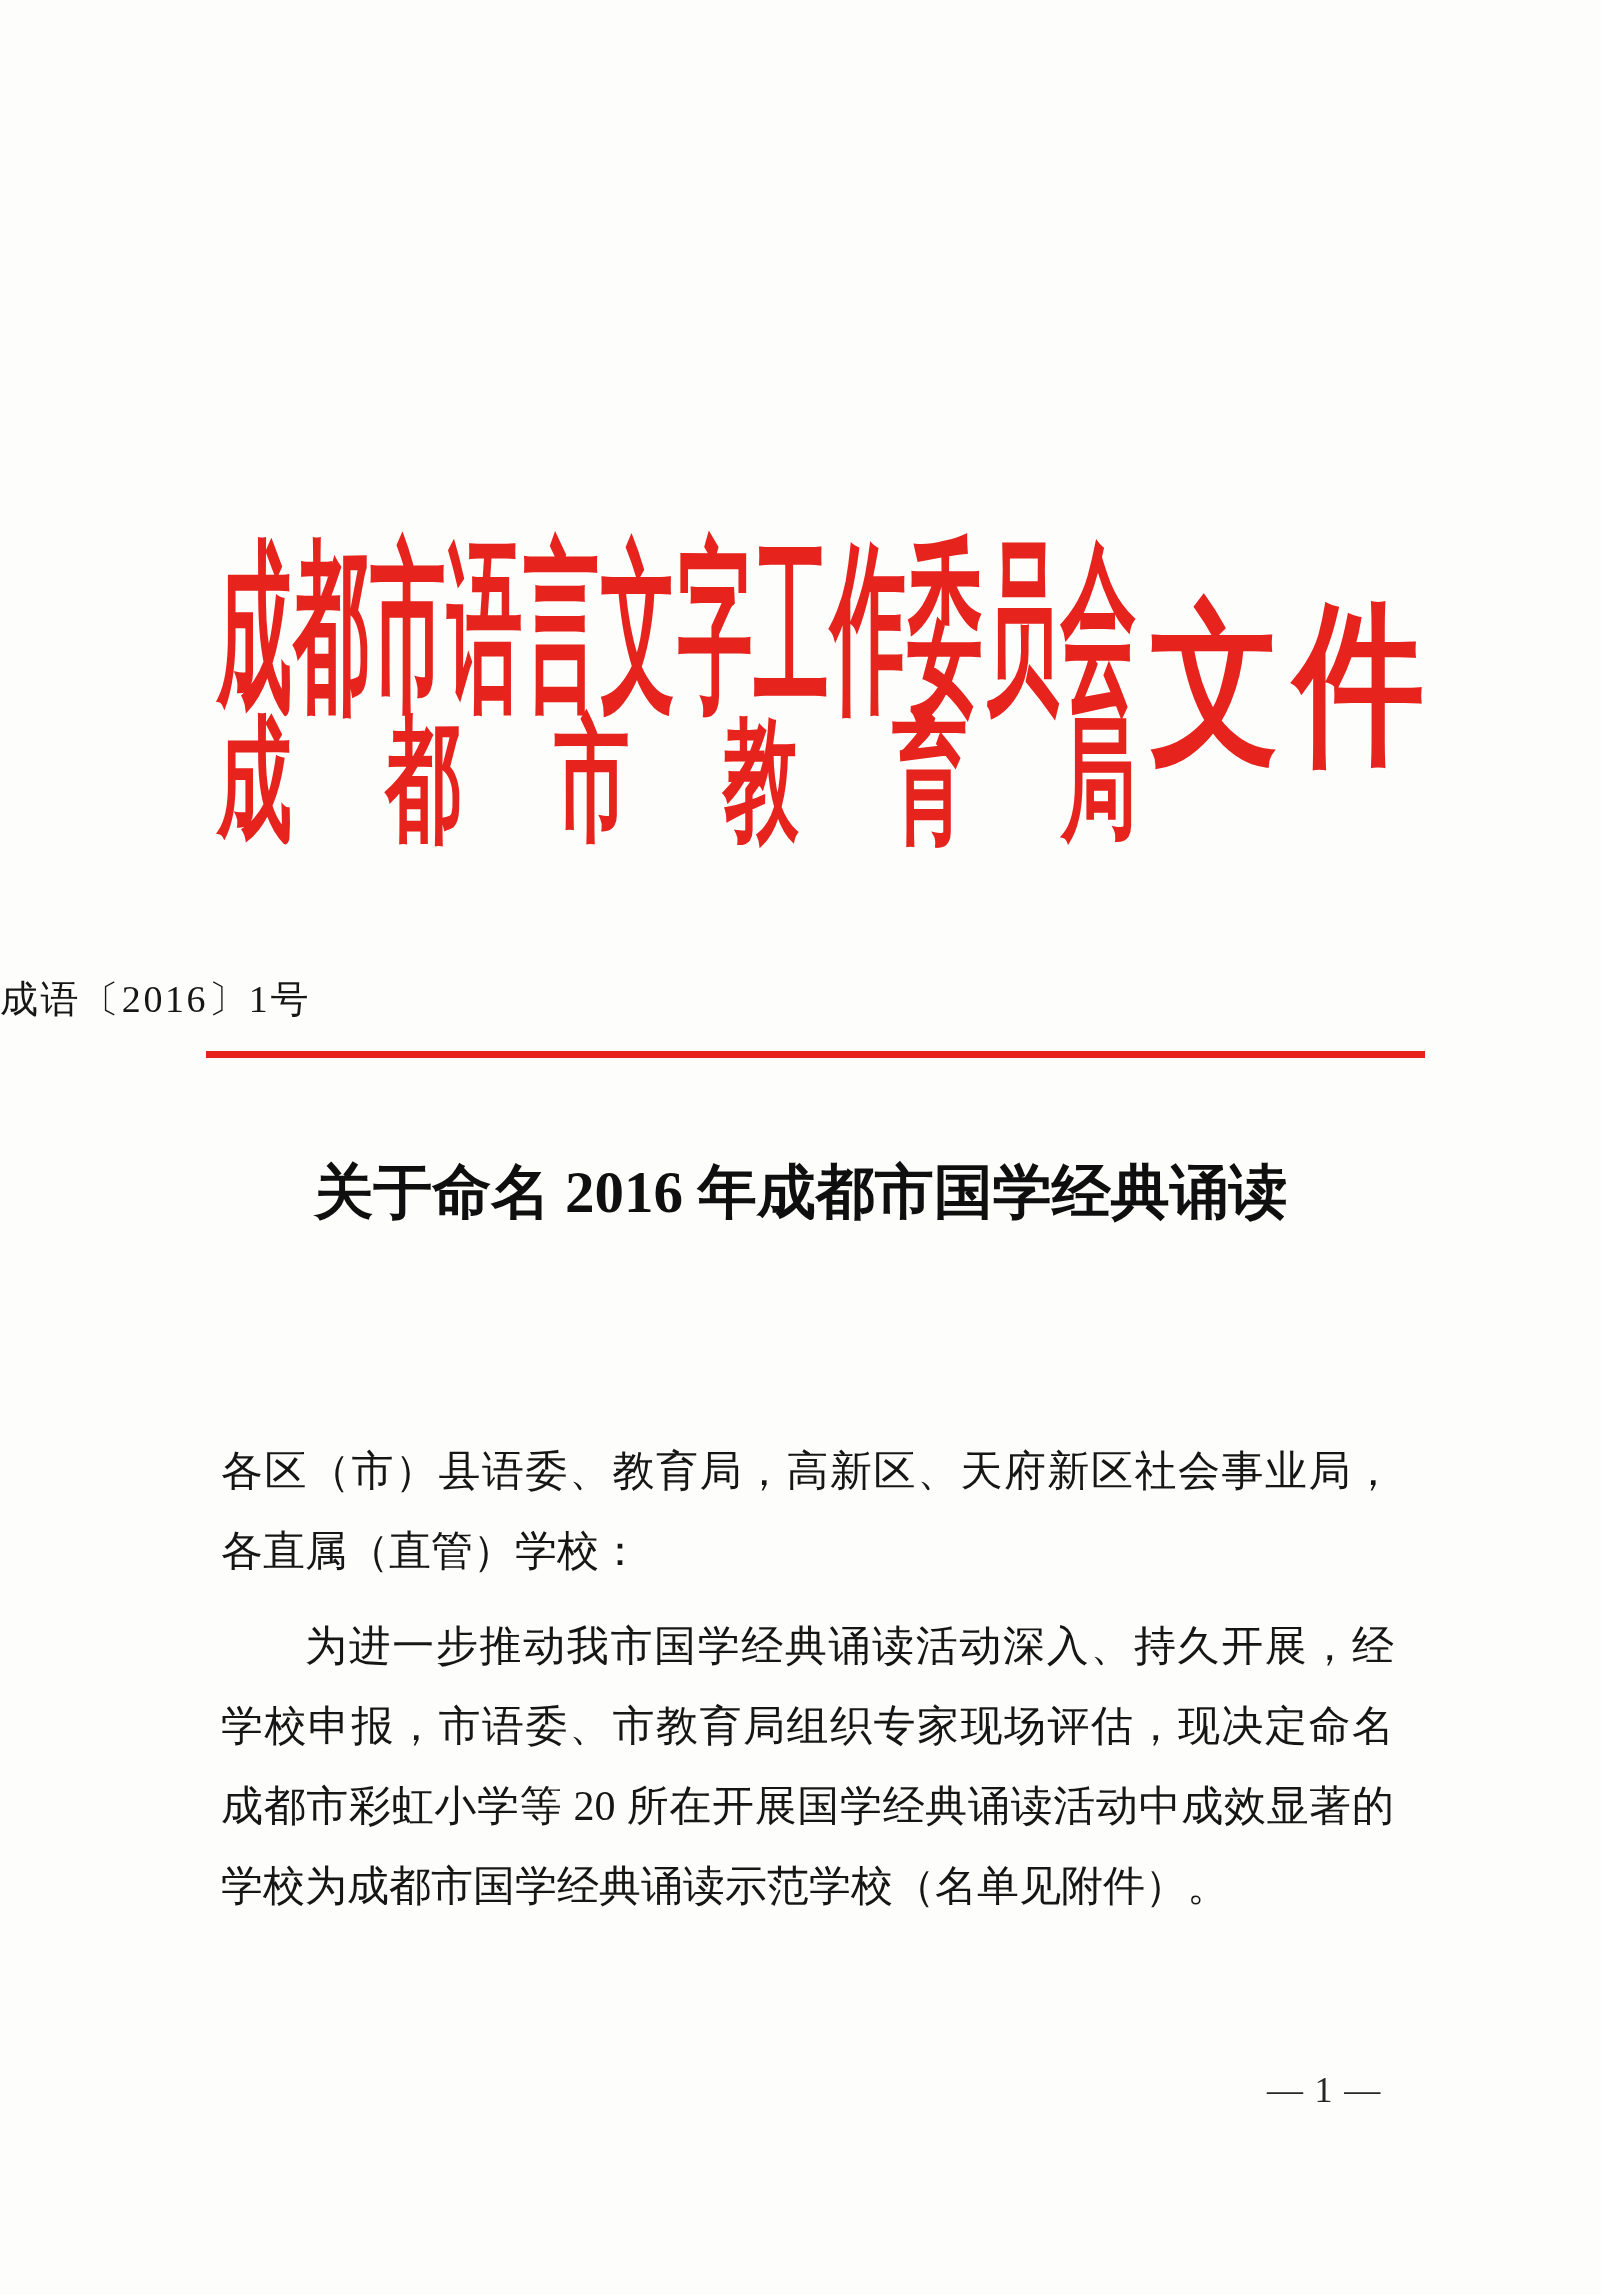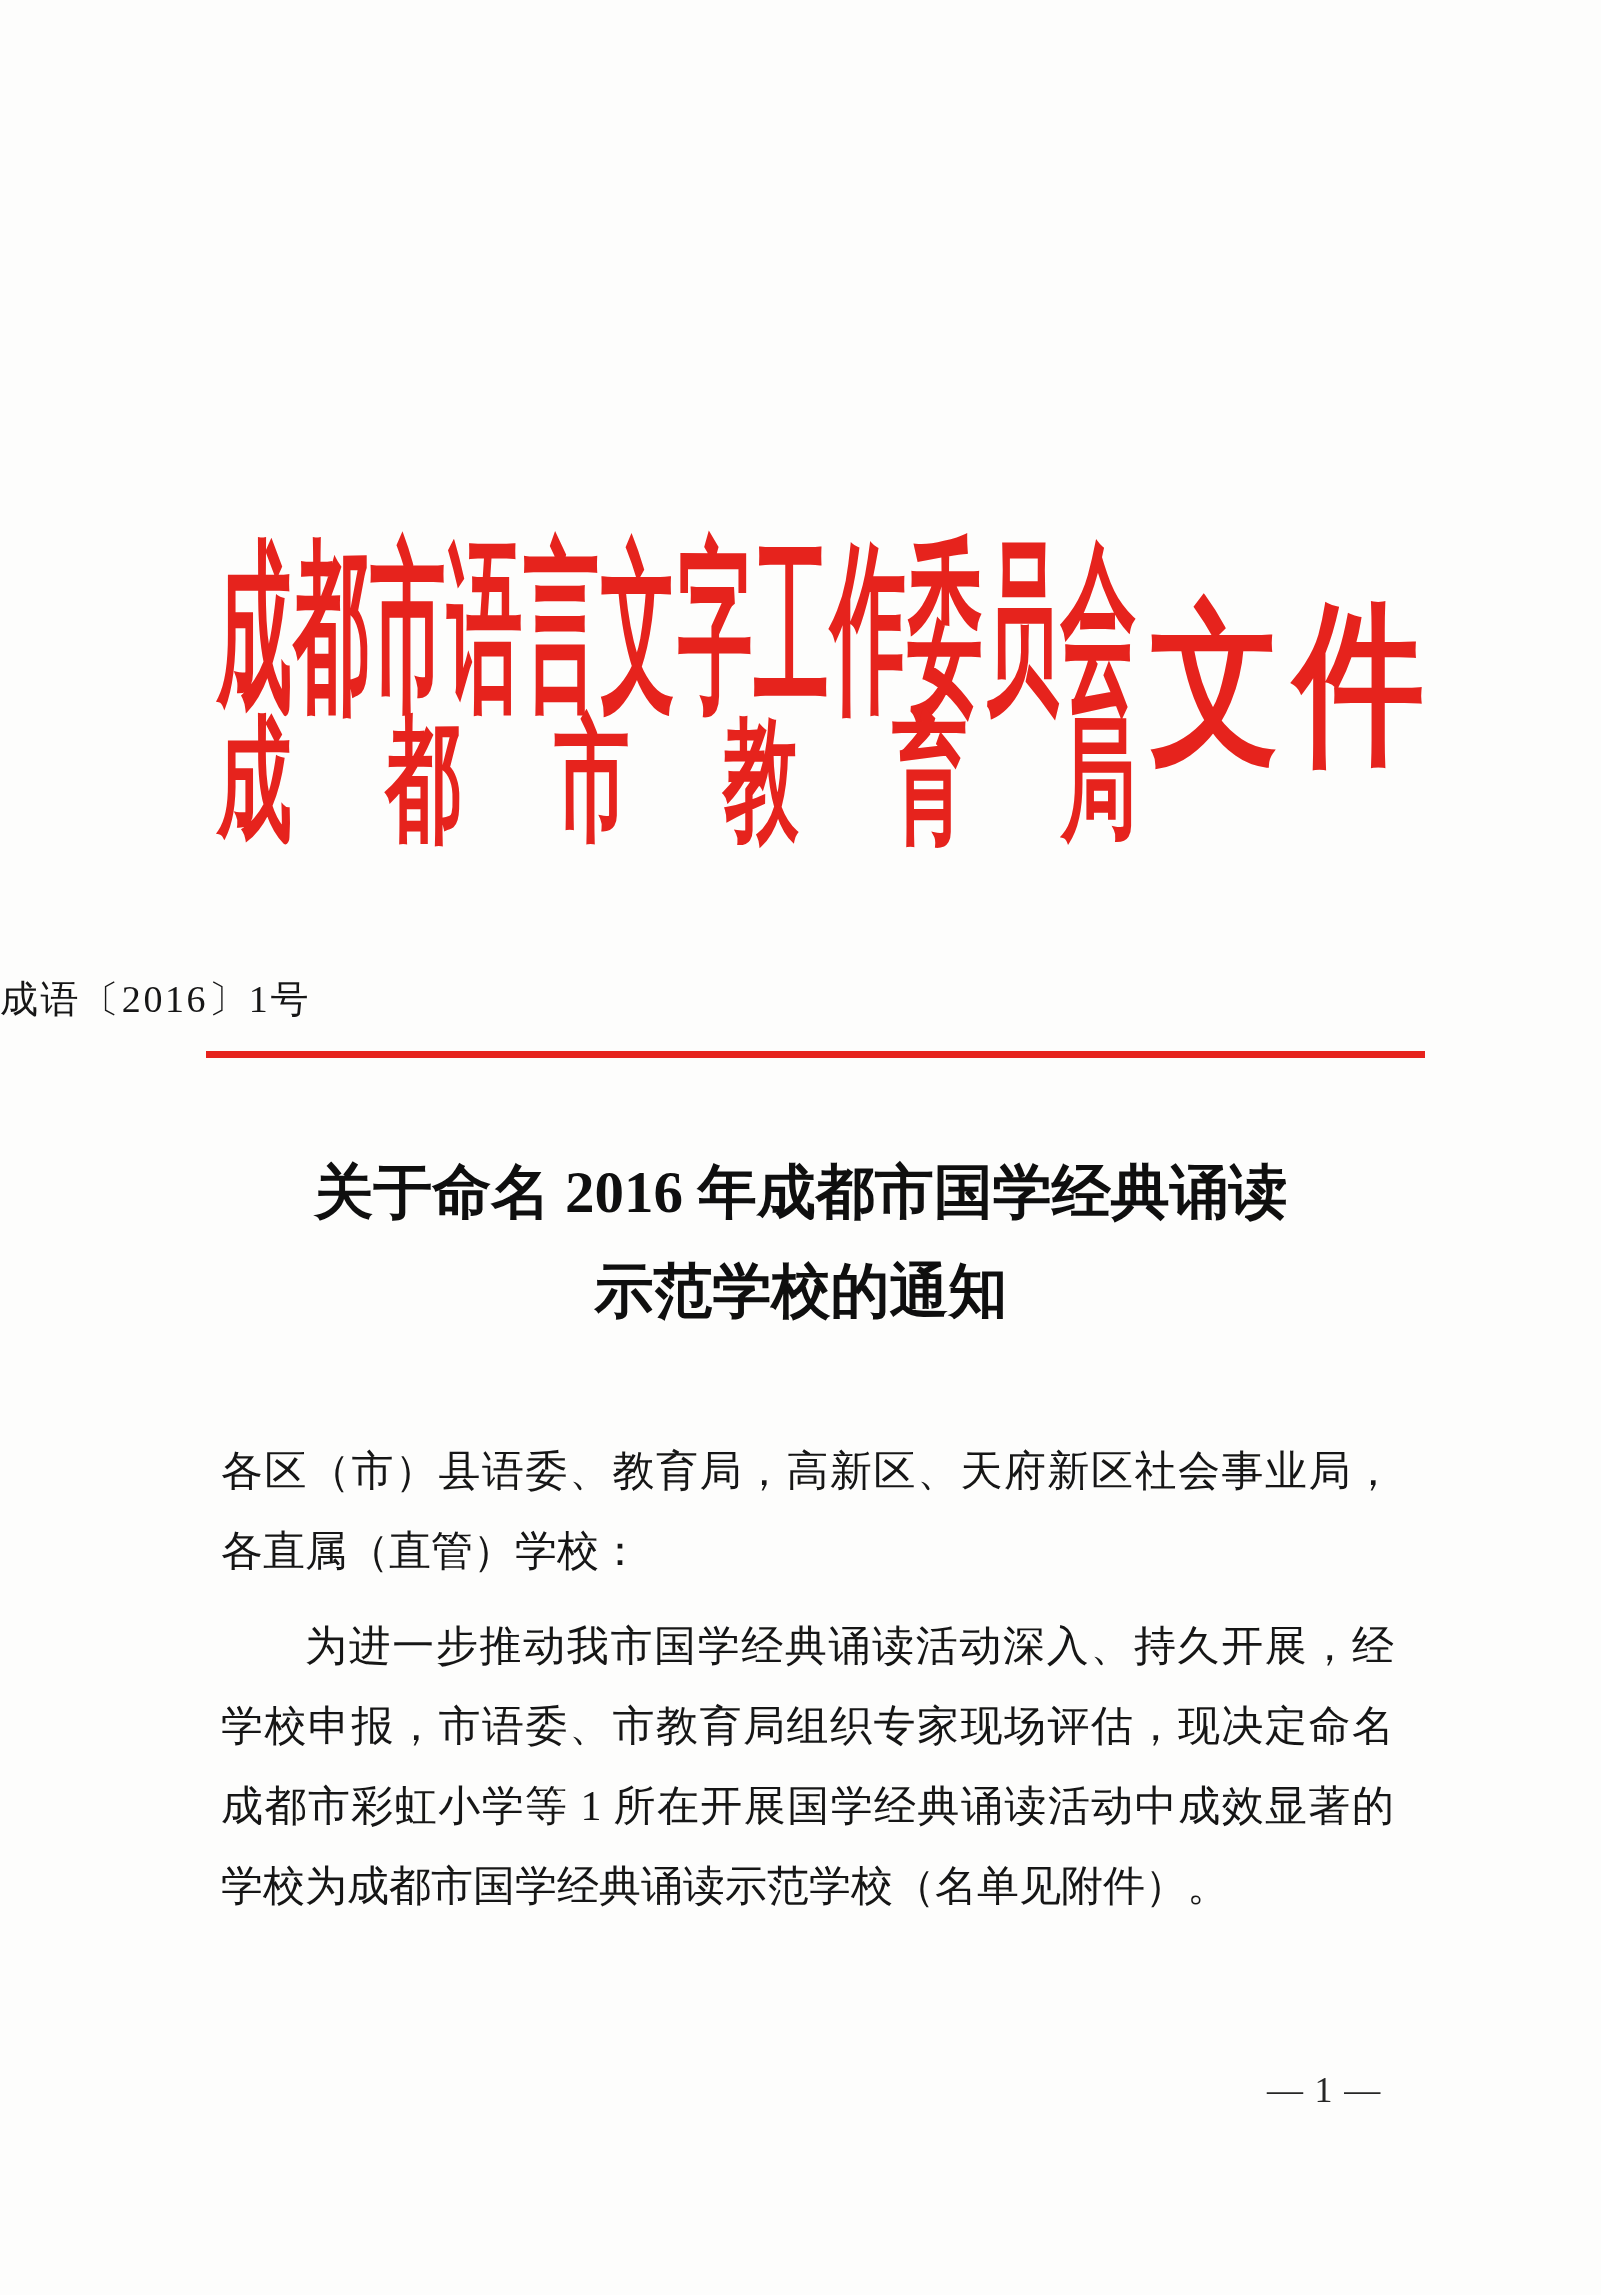--- a/index.html
+++ b/index.html
@@ -104,24 +104,23 @@
         <span>件</span>
       </div>
   </div>
 
   <div class="doc-number">成语〔2016〕1号</div>
 
   <div class="red-rule"></div>
 
   <div class="doc-title">
     <div>关于命名 2016 年成都市国学经典诵读</div>
-    <div>示范学校的通知</div>
   </div>
 
   <div class="doc-body">
     <p>各区（市）县语委、教育局，高新区、天府新区社会事业局，各直属（直管）学校：</p>
-    <p class="indent">为进一步推动我市国学经典诵读活动深入、持久开展，经学校申报，市语委、市教育局组织专家现场评估，现决定命名成都市彩虹小学等 1 所在开展国学经典诵读活动中成效显著的学校为成都市国学经典诵读示范学校（名单见附件）。</p>
+    <p class="indent">为进一步推动我市国学经典诵读活动深入、持久开展，经学校申报，市语委、市教育局组织专家现场评估，现决定命名成都市彩虹小学等 20 所在开展国学经典诵读活动中成效显著的学校为成都市国学经典诵读示范学校（名单见附件）。</p>
   </div>
 
   <div class="page-number">— 1 —</div>
 
 </div>
 
 
 </body></html>

